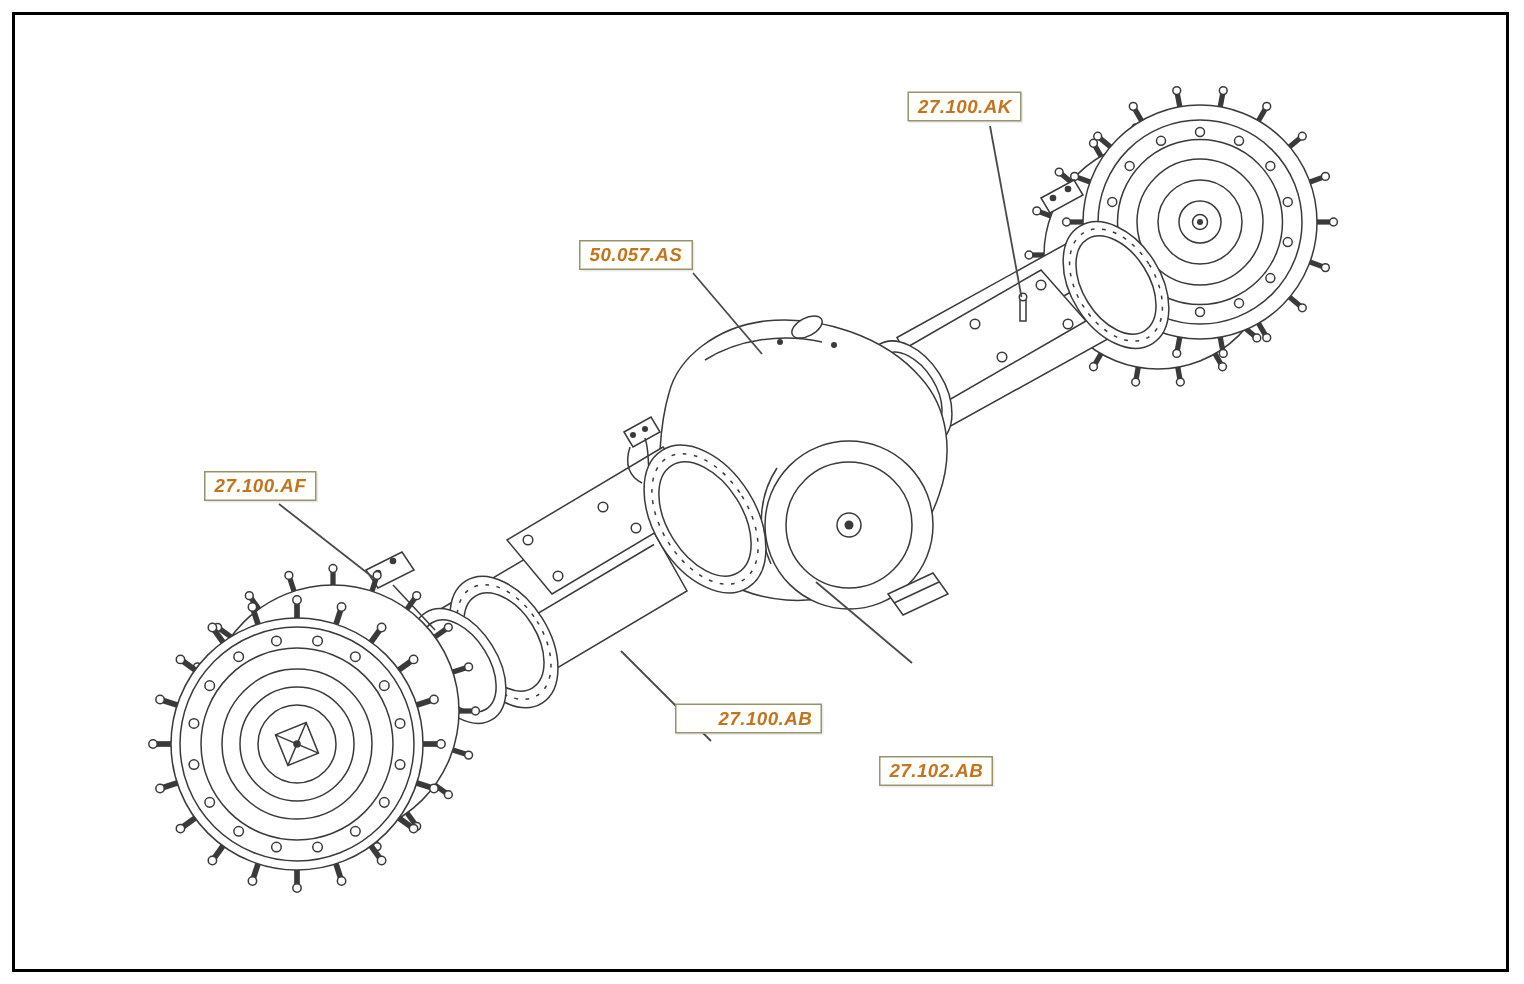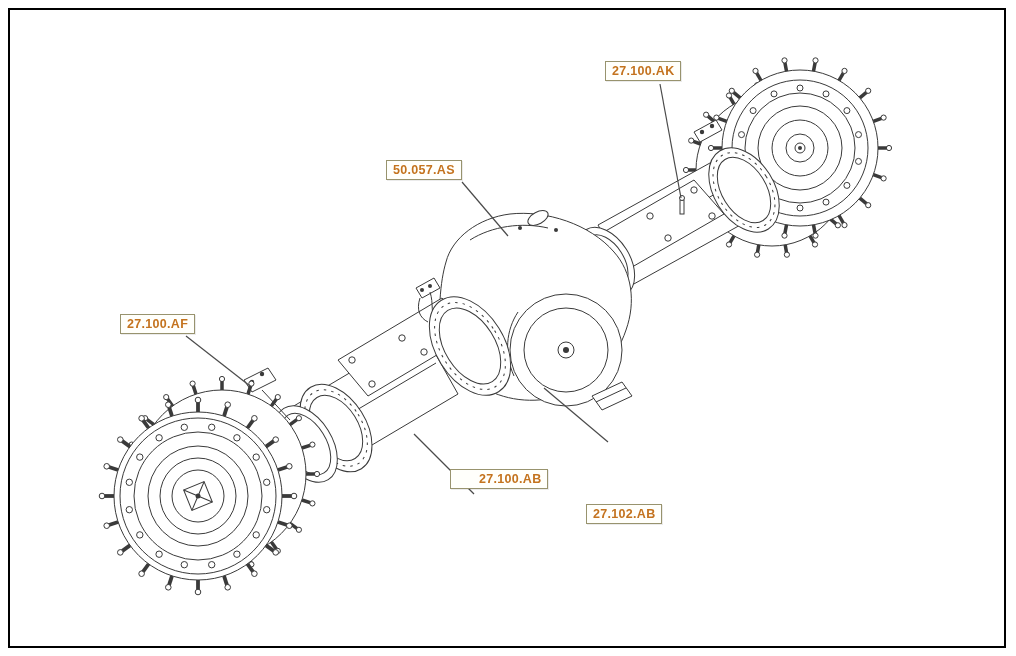--- a/index.html
+++ b/index.html
@@ -5,21 +5,21 @@
   :root{
     --line:#3a3a3a;
     --accent:#c4731e;
     --callout-border:#98936e;
     --frame:#000000;
     --bg:#ffffff;
   }
   *{margin:0;padding:0;box-sizing:border-box;}
   html,body{width:1016px;height:656px;background:var(--bg);
     font-family:"Liberation Sans", sans-serif;}
-  .stage{position:relative;width:1016px;height:656px;background:var(--bg);overflow:hidden;}
+  .stage{position:relative;width:1016px;height:656px;background:var(--bg);overflow:hidden;font-style:italic;}
   .frame{position:absolute;left:8px;top:8px;width:998px;height:640px;
     border:2px solid var(--frame);pointer-events:none;}
   svg.diagram{position:absolute;left:0;top:0;}
   .s{stroke:var(--line);stroke-width:1;fill:#fff;}
   .sn{stroke:var(--line);stroke-width:1;fill:none;}
   .dash{stroke:var(--line);stroke-width:1;fill:none;stroke-dasharray:2.5 5;}
   .dot{fill:var(--line);stroke:none;}
   .lead{stroke:#4a4a4a;stroke-width:1.2;fill:none;}
   .callout{position:absolute;padding:2px 6px;border:1px solid var(--callout-border);
     background:#fffffb;color:var(--accent);font-size:12.5px;font-weight:bold;
@@ -357,18 +357,18 @@
       <line class="lead" x1="660" y1="84" x2="681" y2="198"></line>
       <line class="lead" x1="462" y1="182" x2="508" y2="236"></line>
       <line class="lead" x1="186" y1="336" x2="250" y2="386"></line>
       <line class="lead" x1="608" y1="442" x2="544" y2="388"></line>
       <line class="lead" x1="474" y1="494" x2="414" y2="434"></line>
     </g>
   </svg>
 
   <div class="callout" style="left:605px;top:61px;">27.100.AK</div>
   <div class="callout" style="left:386px;top:160px;">50.057.AS</div>
-  <div class="callout" style="left:120px;top:314px;">27.100.AF</div>
+  <div class="callout" style="left:136px;top:314px;">27.100.AF</div>
   <div class="callout" style="left:586px;top:458px;margin-top:46px;">27.102.AB</div>
   <div class="callout" style="left:450px;top:469px;padding-left:28px;">27.100.AB</div>
 
   <div class="frame"></div>
 </div>
 
 </body></html>

